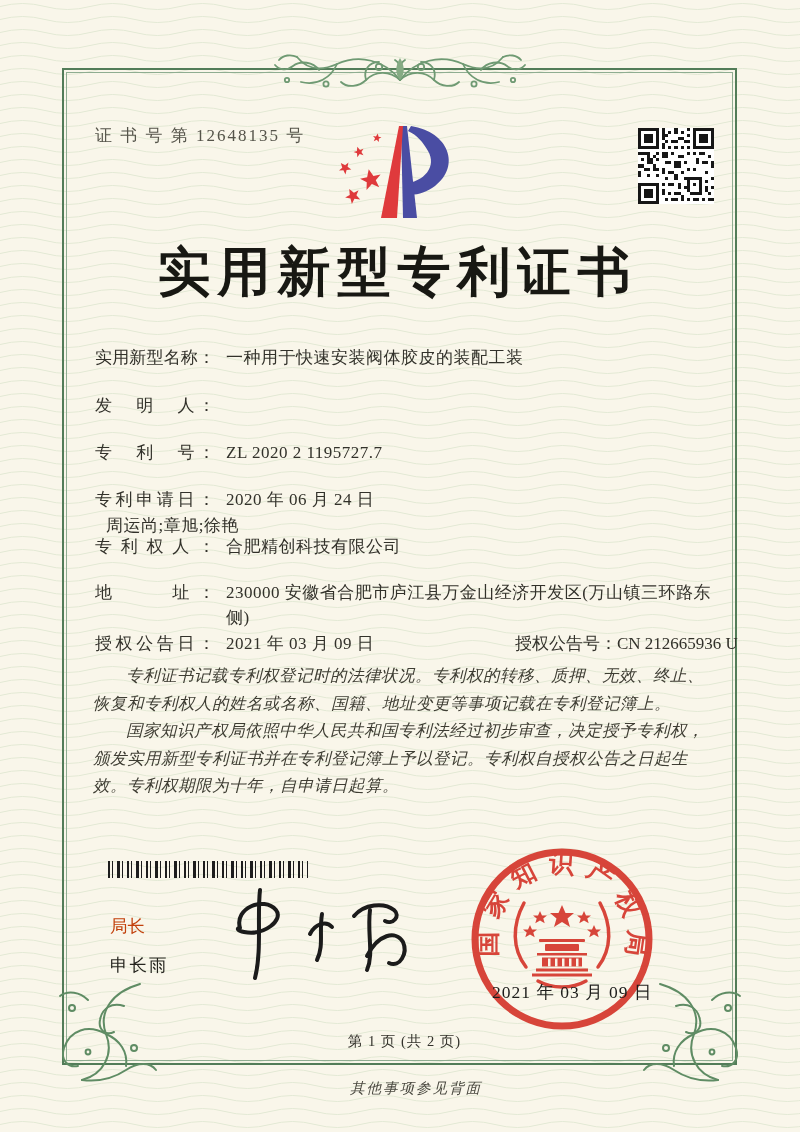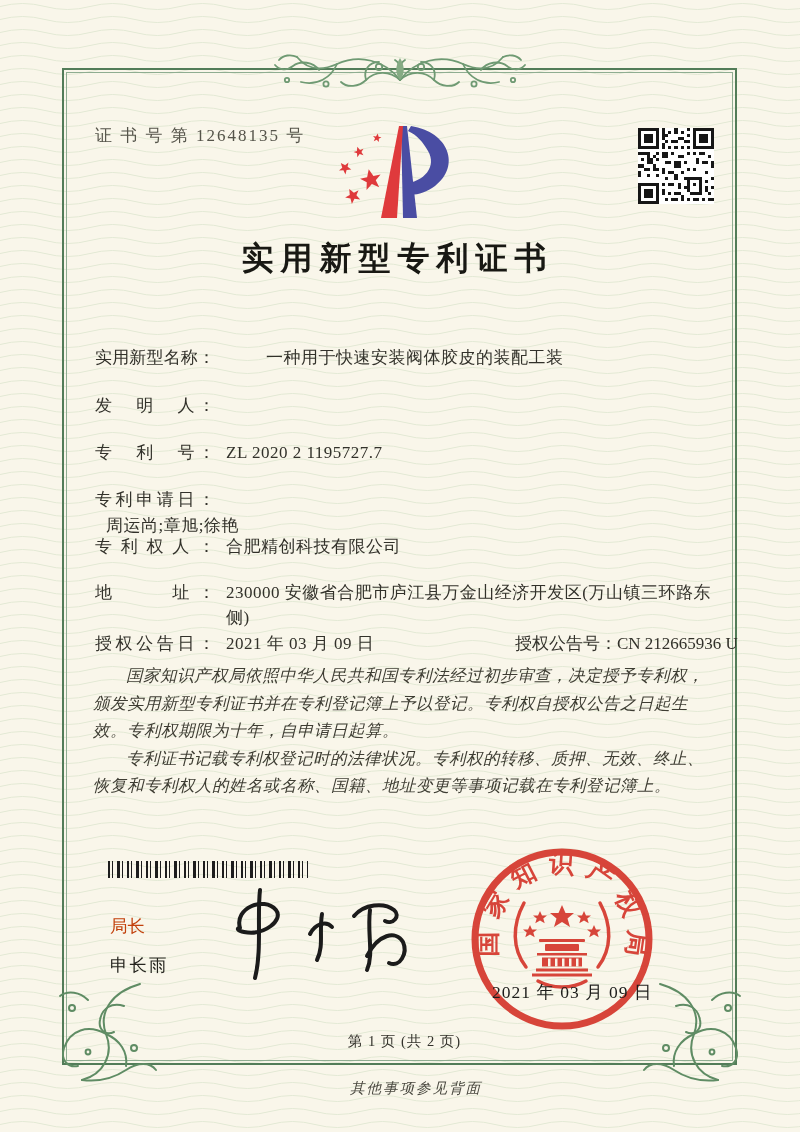--- a/index.html
+++ b/index.html
@@ -20,21 +20,21 @@
     content:"";position:absolute;inset:2px;border:1px solid #8fad91;
   }
   .ornament{z-index:2;}
   .cert-no{
     left:95px;top:124px;font-size:17px;letter-spacing:2px;color:#55544a;z-index:3;
   }
   .logo{left:333px;top:114px;z-index:3;}
   .qr{left:638px;top:128px;z-index:3;}
   .title{
     left:62px;top:237px;width:671px;text-align:center;margin:0;
-    font-size:32px;font-weight:600;letter-spacing:7px;color:#181813;z-index:3;
+    font-size:53px;font-weight:600;letter-spacing:7px;color:#181813;z-index:3;
   }
   .field-row{left:95px;z-index:3;font-size:17px;line-height:25px;display:flex;align-items:flex-start;}
   .flabel{
     display:inline-block;width:120px;flex:0 0 120px;
     text-align:justify;text-align-last:justify;color:#32312a;white-space:pre-wrap;
   }
   .fvalue{margin-left:11px;max-width:505px;letter-spacing:0.5px;}
   .grant-col2{left:420px;top:0;position:absolute;font-size:17px;white-space:nowrap;}
   .body-text{
     left:93px;top:662px;width:620px;z-index:3;
@@ -161,54 +161,55 @@
              M18 8h1v1h-1z M20 8h2v1h-2z M23 9h1v1h-1z M19 10h1v2h-1z M21 11h2v1h-2z M24 11h1v2h-1z M18 13h1v1h-1z M22 14h1v1h-1z
              M8 18h1v1h-1z M10 18h2v1h-2z M13 18h1v2h-1z M15 19h1v1h-1z M8 20h1v2h-1z M10 21h1v1h-1z M12 21h2v1h-2z M9 23h1v1h-1z M11 23h2v1h-2z M14 22h1v2h-1z
              M16 16h5v1h-5z M16 17h1v4h-1z M20 17h1v4h-1z M17 21h4v1h-4z M18 18h1v1h-1z
              M22 17h1v1h-1z M24 16h1v1h-1z M22 19h1v2h-1z M24 19h1v1h-1z M23 21h1v1h-1z M16 23h1v1h-1z M18 23h2v1h-2z M21 23h1v1h-1z M23 23h2v1h-2z"></path>
     <path d="M8 1h1v1h-1z M8 3h1v1h-1z M8 5h1v1h-1z M1 8h1v1h-1z M3 9h1v1h-1z M16 2h1v1h-1z M16 4h1v1h-1z"></path>
   </g>
 </svg>
 
 <h1 class="abs title">实用新型专利证书</h1>
 
-<div class="abs field-row" style="top:345px;gap:40px;">
+<div class="abs field-row" style="top:345px;">
   <span class="flabel">实用新型名称：</span>
   <span class="fvalue">一种用于快速安装阀体胶皮的装配工装</span>
 </div>
 <div class="abs field-row" style="top:393px;flex-direction:column;">
   <span class="flabel">发　明　人：</span>
   <span class="fvalue">周运尚;章旭;徐艳</span>
 </div>
 <div class="abs field-row" style="top:440px;">
   <span class="flabel">专　利　号：</span>
   <span class="fvalue">ZL 2020 2 1195727.7</span>
 </div>
 <div class="abs field-row" style="top:487px;">
   <span class="flabel">专利申请日：</span>
+  <span class="fvalue">2020 年 06 月 24 日</span>
 </div>
 <div class="abs field-row" style="top:534px;">
   <span class="flabel">专利权人：</span>
   <span class="fvalue">合肥精创科技有限公司</span>
 </div>
 <div class="abs field-row" style="top:580px;">
   <span class="flabel">地　　址：</span>
   <span class="fvalue">230000 安徽省合肥市庐江县万金山经济开发区(万山镇三环路东侧)</span>
 </div>
 <div class="abs field-row" style="top:631px;">
   <span class="flabel">授权公告日：</span>
   <span class="fvalue">2021 年 03 月 09 日</span>
   <span class="grant-col2">
     <span>授权公告号：</span><span>CN 212665936 U</span>
   </span>
 </div>
 
 <div class="abs body-text">
+  <p>专利证书记载专利权登记时的法律状况。专利权的转移、质押、无效、终止、恢复和专利权人的姓名或名称、国籍、地址变更等事项记载在专利登记簿上。</p>
   <p>国家知识产权局依照中华人民共和国专利法经过初步审查，决定授予专利权，颁发实用新型专利证书并在专利登记簿上予以登记。专利权自授权公告之日起生效。专利权期限为十年，自申请日起算。</p>
-  <p>专利证书记载专利权登记时的法律状况。专利权的转移、质押、无效、终止、恢复和专利权人的姓名或名称、国籍、地址变更等事项记载在专利登记簿上。</p>
 </div>
 
 <div class="abs barcode"></div>
 
 <div class="abs director-title">局长</div>
 <div class="abs director-name">申长雨</div>
 
 <svg class="abs signature" width="210" height="115" viewBox="0 0 210 115">
   <g fill="none" stroke="#1b1b1b" stroke-width="4" stroke-linecap="round" stroke-linejoin="round">
     <path d="M48 14 C45 40 50 75 43 102"></path>

